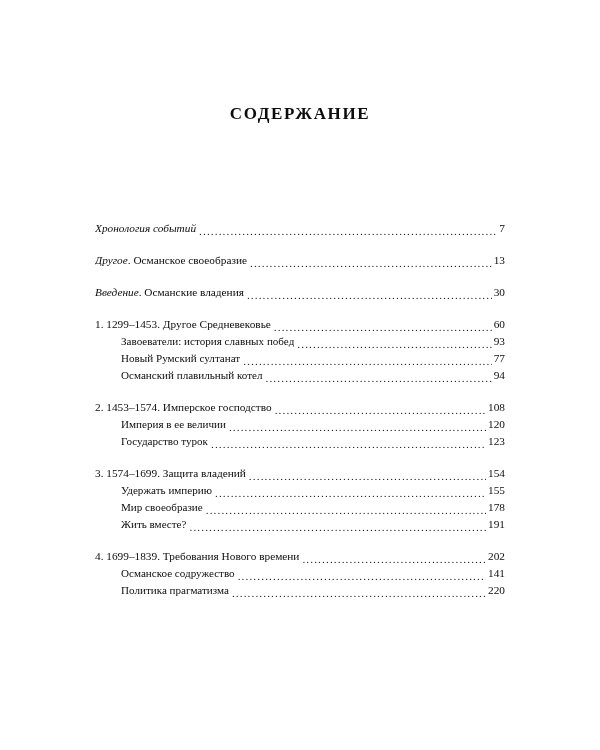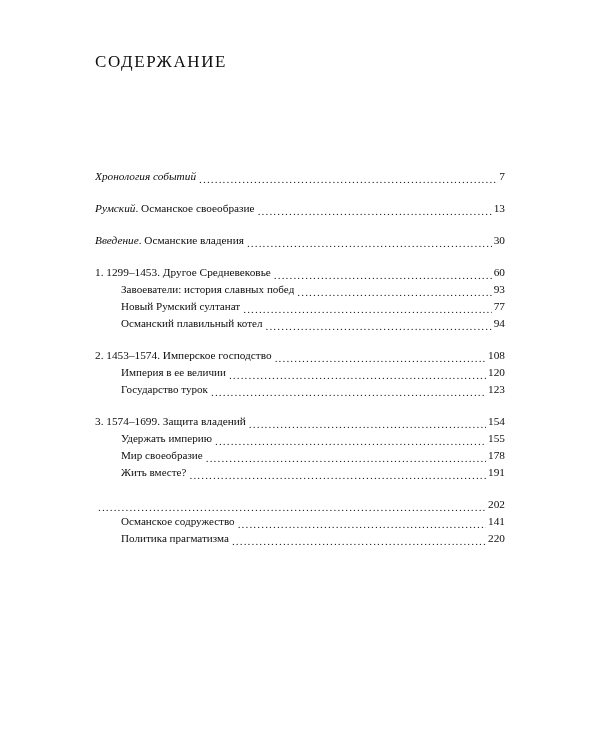--- a/index.html
+++ b/index.html
@@ -15,24 +15,25 @@
     overflow: hidden;
   }
   .page {
     position: relative;
     width: 600px;
     height: 750px;
     box-sizing: border-box;
     padding: 0 95px;
   }
   .toc-title {
+    text-align: center;
     font-size: 17px;
-    font-weight: normal;
+    font-weight: bold;
     letter-spacing: 1.6px;
-    margin-top: 52px;
+    margin-top: 104px;
     font-family: "Liberation Serif", serif;
   }
   .toc-body {
     margin-top: 96px;
   }
   .toc-group {
     margin-bottom: 15px;
   }
   .toc-line {
     display: flex;
@@ -86,21 +87,21 @@
   <div class="toc-body">
       <div class="toc-group">
         <div class="toc-line">
           <span class="lbl"><span class="it">Хронология событий</span></span>
           <span class="dots"></span>
           <span class="pg">7</span>
         </div>
       </div>
       <div class="toc-group">
         <div class="toc-line">
-          <span class="lbl"><span class="it">Румский</span><span>. Османское своеобразие</span></span>
+          <span class="lbl"><span class="it">Другое</span><span>. Османское своеобразие</span></span>
           <span class="dots"></span>
           <span class="pg">13</span>
         </div>
       </div>
       <div class="toc-group">
         <div class="toc-line">
           <span class="lbl"><span class="it">Введение</span><span>. Османские владения</span></span>
           <span class="dots"></span>
           <span class="pg">30</span>
         </div>
@@ -161,20 +162,21 @@
           <span class="pg">178</span>
         </div>
         <div class="toc-line sub">
           <span class="lbl"><span>Жить вместе?</span></span>
           <span class="dots"></span>
           <span class="pg">191</span>
         </div>
       </div>
       <div class="toc-group">
         <div class="toc-line">
+          <span class="lbl"><span>4. 1699–1839. Требования Нового времени</span></span>
           <span class="dots"></span>
           <span class="pg">202</span>
         </div>
         <div class="toc-line sub">
           <span class="lbl"><span>Османское содружество</span></span>
           <span class="dots"></span>
           <span class="pg">141</span>
         </div>
         <div class="toc-line sub">
           <span class="lbl"><span>Политика прагматизма</span></span>

